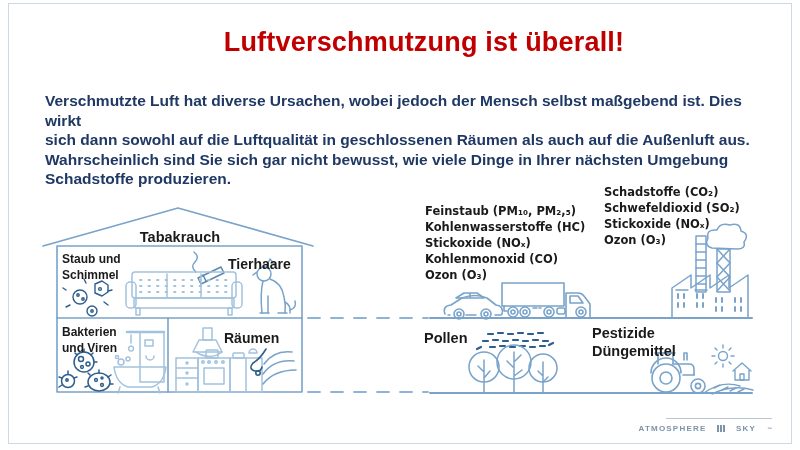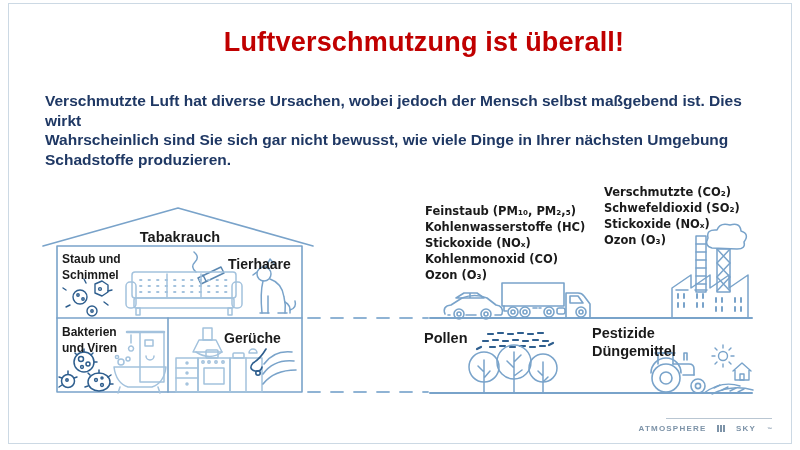--- a/index.html
+++ b/index.html
@@ -42,20 +42,21 @@
 </style>
 </head>
 <body>
 
 <div class="slide-frame"></div>
 
 <div class="title">Luftverschmutzung ist überall!</div>
 
 <div class="intro">
     <div>Verschmutzte Luft hat diverse Ursachen, wobei jedoch der Mensch selbst maßgebend ist. Dies wirkt</div>
+    <div>sich dann sowohl auf die Luftqualität in geschlossenen Räumen als auch auf die Außenluft aus.</div>
     <div>Wahrscheinlich sind Sie sich gar nicht bewusst, wie viele Dinge in Ihrer nächsten Umgebung</div>
     <div>Schadstoffe produzieren.</div>
   </div>
 
 <svg class="illustration" viewBox="0 0 800 450" fill="none" stroke-linecap="round" stroke-linejoin="round">
 
   <g stroke="#79a3ca" stroke-width="1.6">
     <path d="M43 246 L178 208 L313 246"></path>
     <rect x="57" y="246" width="245" height="146"></rect>
     <line x1="57" y1="318" x2="302" y2="318"></line>
@@ -255,31 +256,31 @@
     <path d="M714 388 l6 -3 M722 390 l6 -3 M730 391 l6 -3 M738 392 l6 -3"></path>
   </g>
 </svg>
 
 <div class="label" style="left:130px;top:229px;width:100px;text-align:center;font-size:14.5px;">Tabakrauch</div>
 <div class="label" style="left:62px;top:251px;">Staub und
 Schimmel</div>
 <div class="label" style="left:228px;top:256px;font-size:14px;">Tierhaare</div>
 <div class="label" style="left:62px;top:324px;">Bakterien
 und Viren</div>
-<div class="label" style="left:224px;top:330px;font-size:14px;">Gerüche</div>
+<div class="label" style="left:224px;top:330px;font-size:14px;">Räumen</div>
 
 <div class="plist" style="left:425px;top:203px;">
     <div>Feinstaub (PM₁₀, PM₂,₅)</div>
     <div>Kohlenwasserstoffe (HC)</div>
     <div>Stickoxide (NOₓ)</div>
     <div>Kohlenmonoxid (CO)</div>
     <div>Ozon (O₃)</div>
   </div>
 <div class="plist" style="left:604px;top:184px;">
-    <div>Verschmutzte (CO₂)</div>
+    <div>Schadstoffe (CO₂)</div>
     <div>Schwefeldioxid (SO₂)</div>
     <div>Stickoxide (NOₓ)</div>
     <div>Ozon (O₃)</div>
   </div>
 
 <div class="label big" style="left:424px;top:329px;">Pollen</div>
 <div class="label big" style="left:592px;top:324px;">Pestizide
 Düngemittel</div>
 
 <div class="logo">

